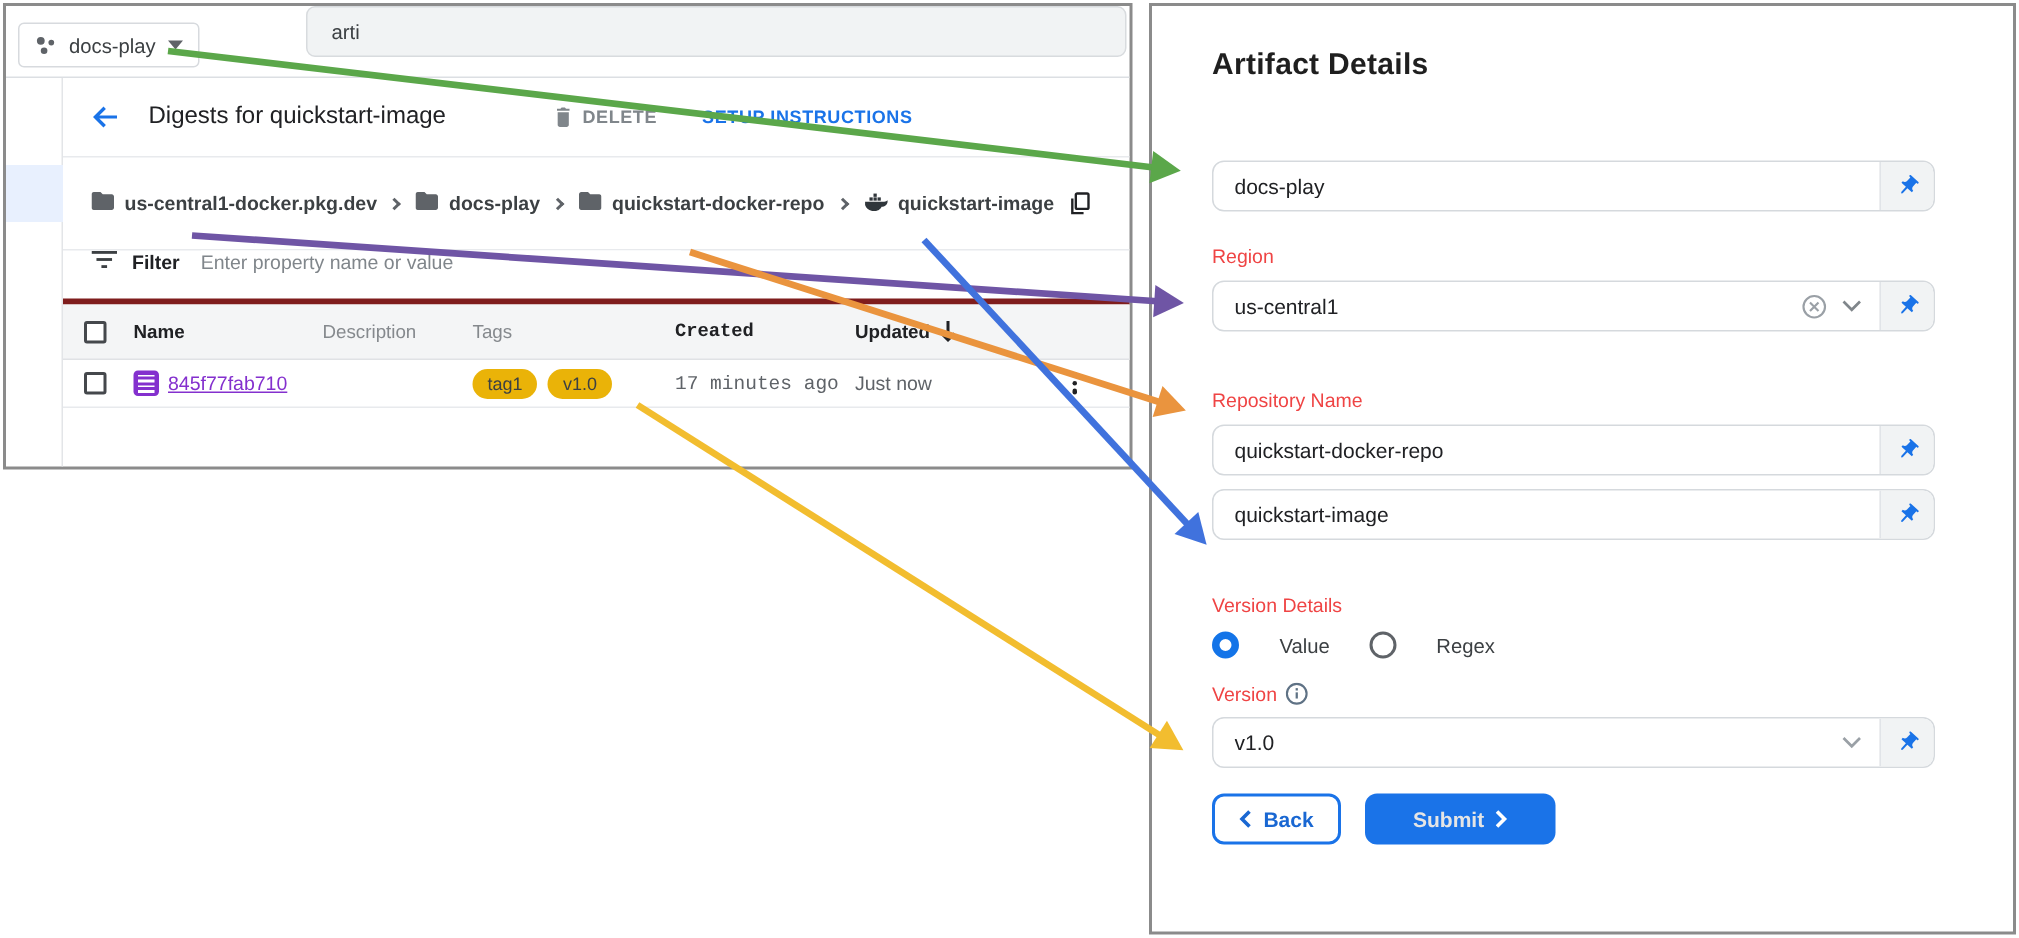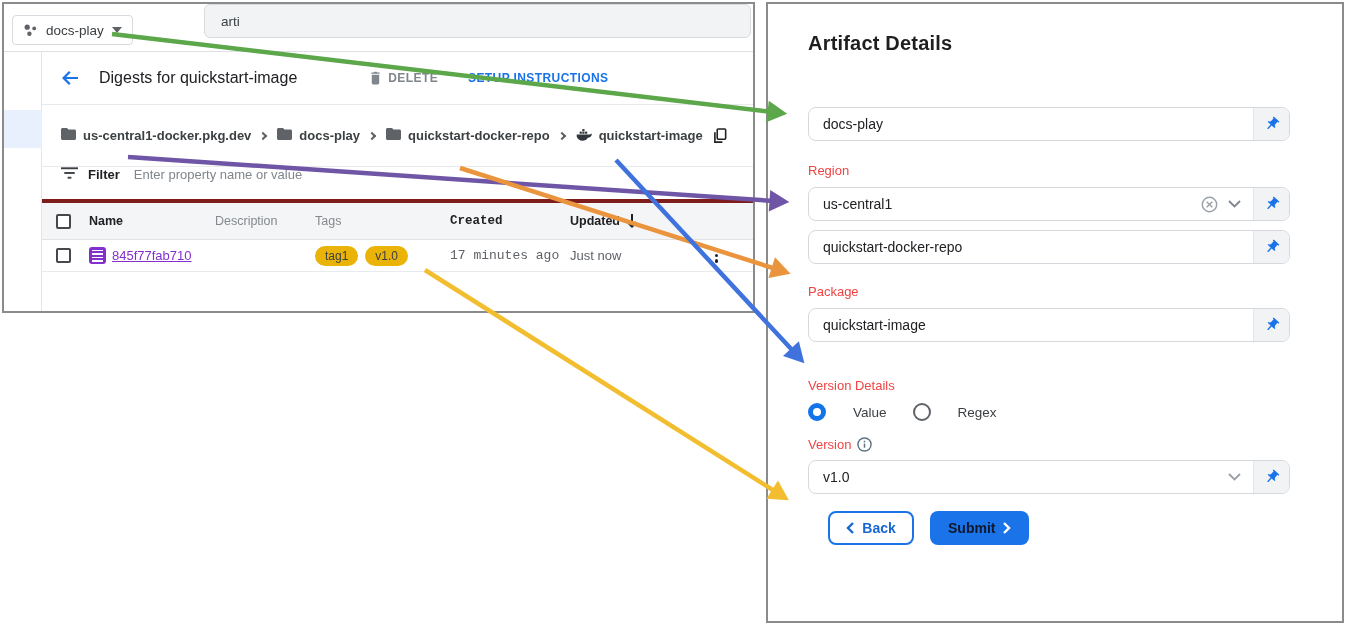--- a/index.html
+++ b/index.html
@@ -56,24 +56,24 @@
   .panel-title { margin-top:28px; font-size:20px; font-weight:bold; color:#1f1f1f; letter-spacing:.2px; }
   .f-label { font-size:13px; color:#ef4444; display:flex; align-items:center; gap:6px; }
   .control { display:flex; height:34px; border:1px solid #d5d9dd; border-radius:8px; overflow:hidden; background:#fff; }
   .control input { flex:1; border:none; outline:none; font-size:14px; color:#202124; padding:0 14px; font-family:inherit; background:transparent; min-width:0; }
   .ctl-icons { display:flex; align-items:center; gap:10px; padding-right:12px; }
   .pin-zone { width:36px; background:#f1f3f4; border-left:1px solid #e1e4e8; display:flex; align-items:center; justify-content:center; cursor:pointer; }
   .radio-row { display:flex; align-items:center; gap:26px; margin-top:10px; }
   .radio-opt { display:flex; align-items:center; gap:27px; font-size:13.5px; color:#3c4043; cursor:pointer; }
   .radio-on { width:18px; height:18px; border-radius:50%; border:5px solid #1374e8; background:#fff; }
   .radio-off { width:18px; height:18px; border-radius:50%; border:2px solid #5f6368; background:#fff; }
-  .btn-row { display:flex; align-items:center; gap:16px; margin-top:17px;margin-left:20px; }
+  .btn-row { display:flex; align-items:center; gap:16px; margin-top:17px; }
   .btn { height:34px; border-radius:8px; display:flex; align-items:center; justify-content:center; gap:8px; font-size:14px; font-weight:bold; cursor:pointer; }
   .btn-back { width:86px; border:2px solid #1a73e8; color:#1967d2; background:#fff; }
-  .btn-submit { padding:0 18px; background:#1a73e8; color:#0f172a; border:none; }
+  .btn-submit { padding:0 32px; background:#1a73e8; color:#e5e5e5; border:none; }
 
   #arrow-layer { left:0; top:0; width:1346px; height:625px; pointer-events:none; z-index:30; }
 </style>
 </head>
 <body>
 
 <div id="console-window" class="abs">
   <div class="gc-header">
     <div class="proj-selector">
       <svg width="15" height="15" viewBox="0 0 15 15">
@@ -235,30 +235,30 @@
         <path d="M1 1 L6.5 6.5 L12 1" fill="none" stroke="#80868b" stroke-width="1.8"></path>
       </svg>
     </span>
     <span class="pin-zone">
       <svg width="16" height="16" viewBox="0 0 24 24" style="transform:rotate(42deg)">
         <path d="M16 9 V4 h1 c.55 0 1 -.45 1 -1 s-.45 -1 -1 -1 H7 c-.55 0 -1 .45 -1 1 s.45 1 1 1 h1 v5 c0 1.66 -1.34 3 -3 3 v2 h5.97 v7 l1 1 1 -1 v-7 H19 v-2 c-1.66 0 -3 -1.34 -3 -3 Z" fill="#1a73e8"></path>
       </svg>
     </span>
   </div>
 
+  <div class="f-label" style="margin-top:38px">Repository Name</div>
   <div class="control" style="margin-top:9px">
     <input type="text" value="quickstart-docker-repo" style="">
     <span class="pin-zone">
       <svg width="16" height="16" viewBox="0 0 24 24" style="transform:rotate(42deg)">
         <path d="M16 9 V4 h1 c.55 0 1 -.45 1 -1 s-.45 -1 -1 -1 H7 c-.55 0 -1 .45 -1 1 s.45 1 1 1 h1 v5 c0 1.66 -1.34 3 -3 3 v2 h5.97 v7 l1 1 1 -1 v-7 H19 v-2 c-1.66 0 -3 -1.34 -3 -3 Z" fill="#1a73e8"></path>
       </svg>
     </span>
   </div>
 
-  <div class="f-label" style="margin-top:20px">Package</div>
   <div class="control" style="margin-top:9px">
     <input type="text" value="quickstart-image" style="">
     <span class="pin-zone">
       <svg width="16" height="16" viewBox="0 0 24 24" style="transform:rotate(42deg)">
         <path d="M16 9 V4 h1 c.55 0 1 -.45 1 -1 s-.45 -1 -1 -1 H7 c-.55 0 -1 .45 -1 1 s.45 1 1 1 h1 v5 c0 1.66 -1.34 3 -3 3 v2 h5.97 v7 l1 1 1 -1 v-7 H19 v-2 c-1.66 0 -3 -1.34 -3 -3 Z" fill="#1a73e8"></path>
       </svg>
     </span>
   </div>
 
   <div class="f-label" style="margin-top:36px">Version Details</div>

